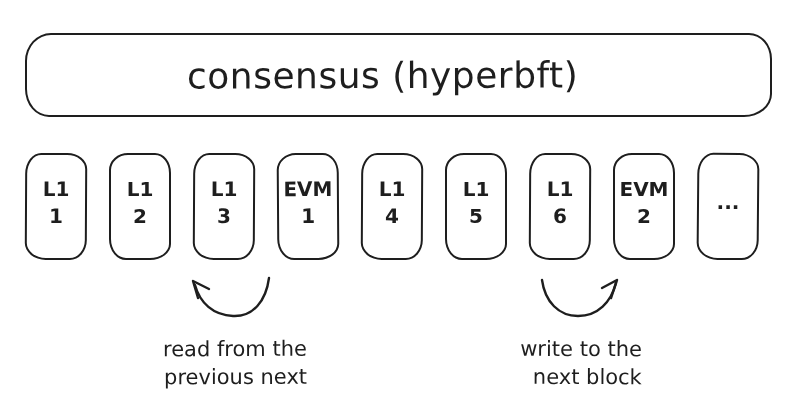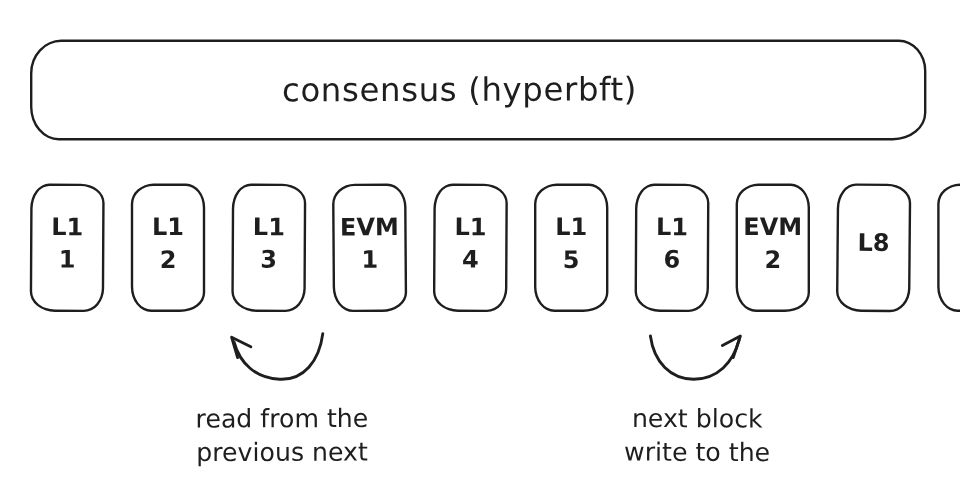--- a/index.html
+++ b/index.html
@@ -26,21 +26,21 @@
     height: 84px;
     border: 2.4px solid #1e1e1e;
     border-radius: 26px 23px 28px 24px / 28px 26px 23px 28px;
     box-sizing: border-box;
     display: flex;
     align-items: center;
     justify-content: center;
     background: #ffffff;
   }
   .consensus-label {
-    font-size: 27px;
+    font-size: 36px;
     letter-spacing: 0.5px;
     transform: translateX(-16px) rotate(-0.15deg);
     white-space: nowrap;
   }
 
   
   .blocks-row {
     position: absolute;
     left: 25px;
     top: 153px;
@@ -87,21 +87,21 @@
   .annotation {
     position: absolute;
     top: 336px;
     text-align: center;
     font-size: 21px;
     line-height: 27.5px;
     white-space: nowrap;
   }
   .annotation.read  { left: 235px; transform: translateX(-50%) rotate(-0.2deg); }
   .annotation.write { left: 581px; transform: translateX(-50%) rotate(0.2deg); }
-  .annotation span { display: block; }
+  .annotation span { display: block; text-align: right; }
 </style>
 </head>
 <body>
 
 <div class="canvas">
 
   <div class="consensus-box">
     <span class="consensus-label">consensus (hyperbft)</span>
   </div>
 
@@ -132,24 +132,20 @@
     </div>
     <div class="block">
       <span class="block-line">L1</span>
       <span class="block-line">6</span>
     </div>
     <div class="block">
       <span class="block-line">EVM</span>
       <span class="block-line">2</span>
     </div>
     <div class="block">
-      <span class="block-line">L8</span>
-      <span class="block-line"></span>
-    </div>
-    <div class="block">
       <span class="block-line">...</span>
       <span class="block-line"></span>
     </div>
   </div>
 
   <svg class="arrows-svg" viewBox="0 0 800 417">
     <g fill="none" stroke="#1e1e1e" stroke-width="2.4" stroke-linecap="round" stroke-linejoin="round">
       <path d="M 269 278 C 266 301, 253 317, 233 316 C 213 315, 200 303, 195 285" stroke="#1e1e1e"></path>
       <path d="M 198 298 L 193 281 L 209 289" stroke="#1e1e1e"></path>
     </g>
@@ -158,17 +154,17 @@
       <path d="M 611 298 L 617 280 L 602 288" stroke="#1e1e1e"></path>
     </g>
   </svg>
 
   <div class="annotation read">
     <span>read from the</span>
     <span>previous next</span>
   </div>
 
   <div class="annotation write">
+    <span>write to the</span>
     <span>next block</span>
-    <span>write to the</span>
   </div>
 
 </div>
 
 </body></html>

